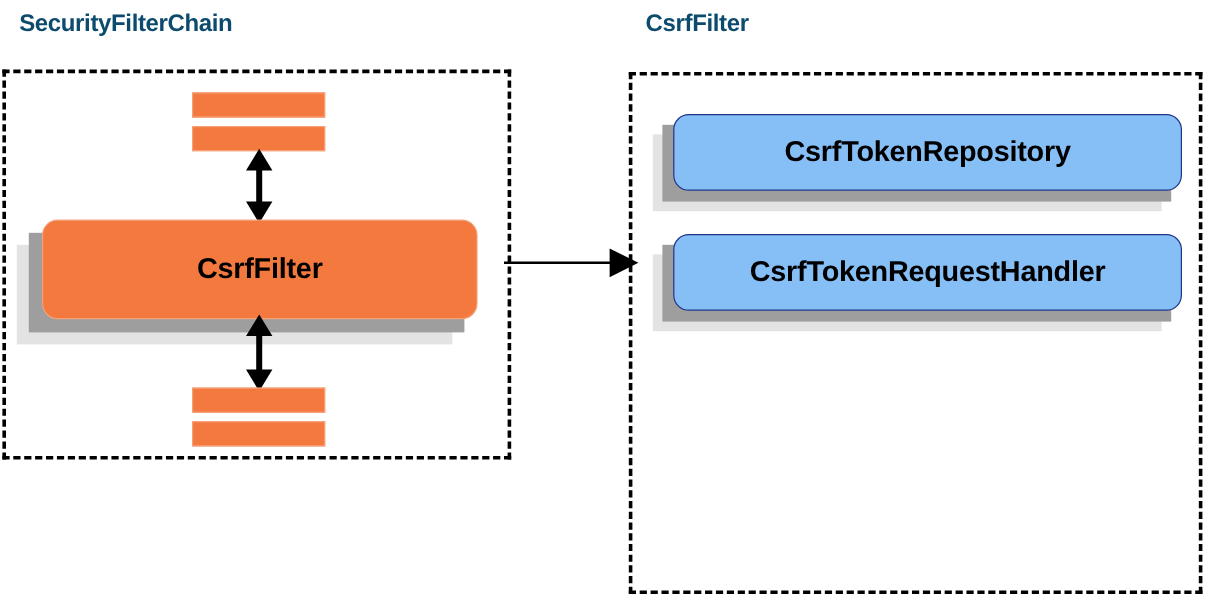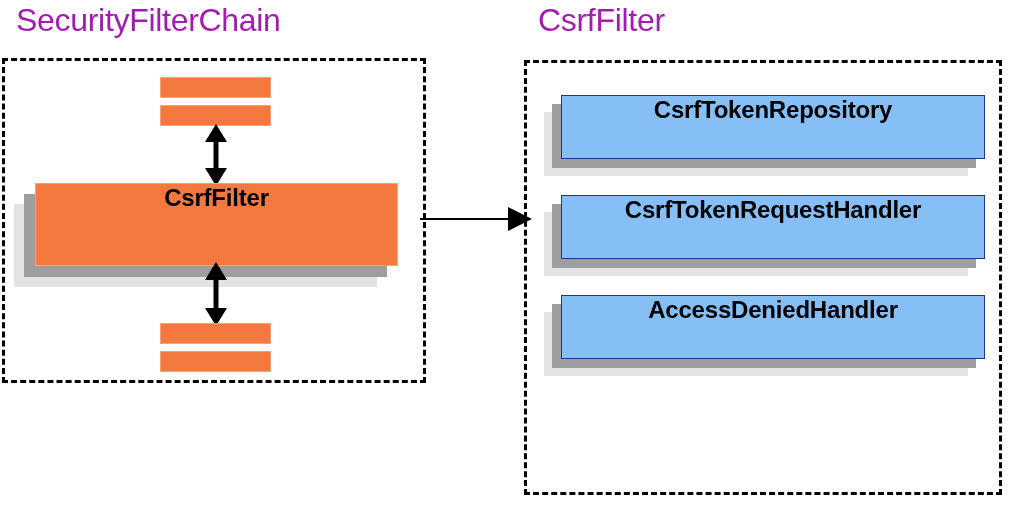--- a/index.html
+++ b/index.html
@@ -13,24 +13,24 @@
     height: 505px;
     background: #ffffff;
     overflow: hidden;
     font-family: "Liberation Sans", sans-serif;
   }
 
   
   .panel-title {
     position: absolute;
     font-family: "Liberation Sans", sans-serif;
-    font-weight: normal;
-    font-size: 32px;
+    font-weight: bold;
+    font-size: 20px;
     line-height: 34px;
-    color: #a21caf;
+    color: #0c4a6e;
     white-space: nowrap;
     letter-spacing: -0.3px;
   }
   #title-left  { left: 16px;  top: 3px; }
   #title-right { left: 538px; top: 3px; }
 
   
   .panel {
     position: absolute;
     border: 3px dashed #000000;
@@ -50,22 +50,23 @@
     position: absolute;
     top: 0; left: 0;
     width: 100%;
     height: 100%;
     box-sizing: border-box;
   }
   .node .shadow-far  { background: #e3e3e3; }
   .node .shadow-near { background: #9e9e9e; }
   .node .face {
     display: flex;
-    align-items: flex-start;
+    align-items: center;
     justify-content: center;
+    border-radius: 13px;
   }
   .node .label {
     font-family: "Liberation Sans", sans-serif;
     font-weight: bold;
     font-size: 24px;
     color: #000000;
     white-space: nowrap;
     letter-spacing: -0.2px;
   }
 
@@ -168,22 +169,15 @@
   </div>
 
   <div id="blue-node-1" class="node blue-node">
     <div class="shadow-far"></div>
     <div class="shadow-near"></div>
     <div class="face">
       <span class="label">CsrfTokenRequestHandler</span>
     </div>
   </div>
 
-  <div id="blue-node-2" class="node blue-node">
-    <div class="shadow-far"></div>
-    <div class="shadow-near"></div>
-    <div class="face">
-      <span class="label">AccessDeniedHandler</span>
-    </div>
-  </div>
 
 
 </div>
 
 </body></html>

